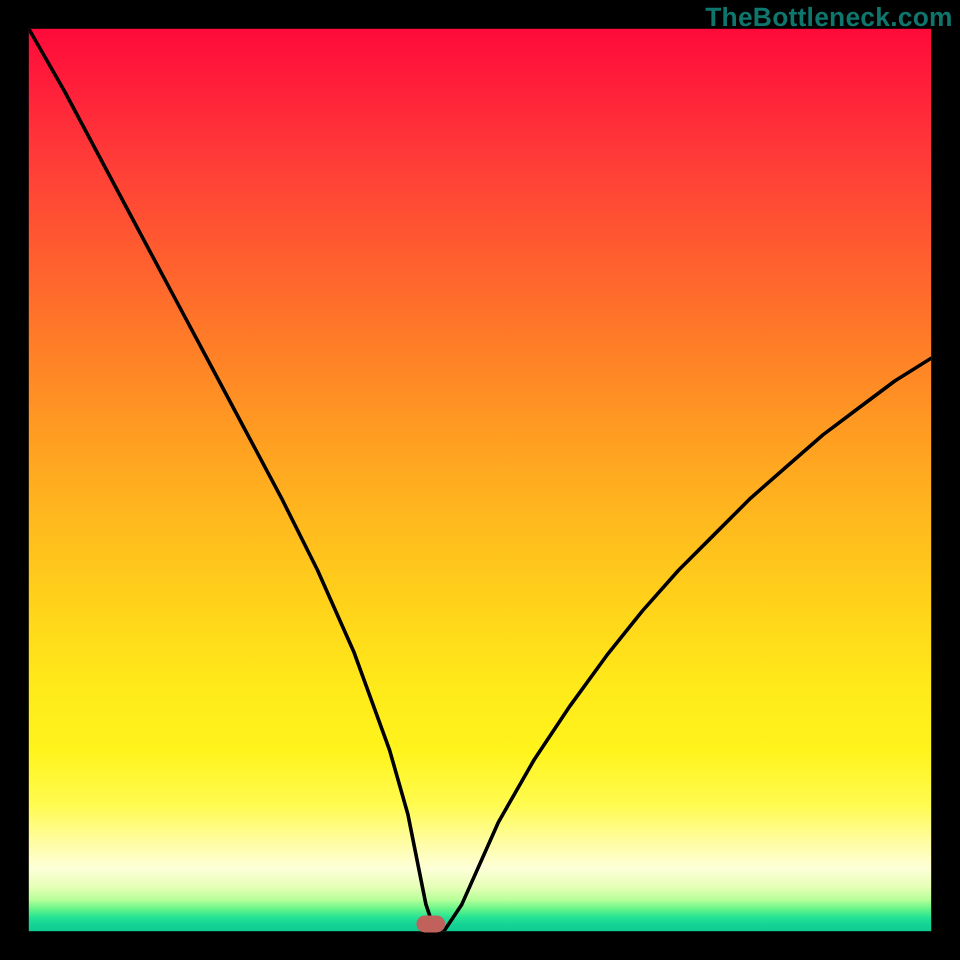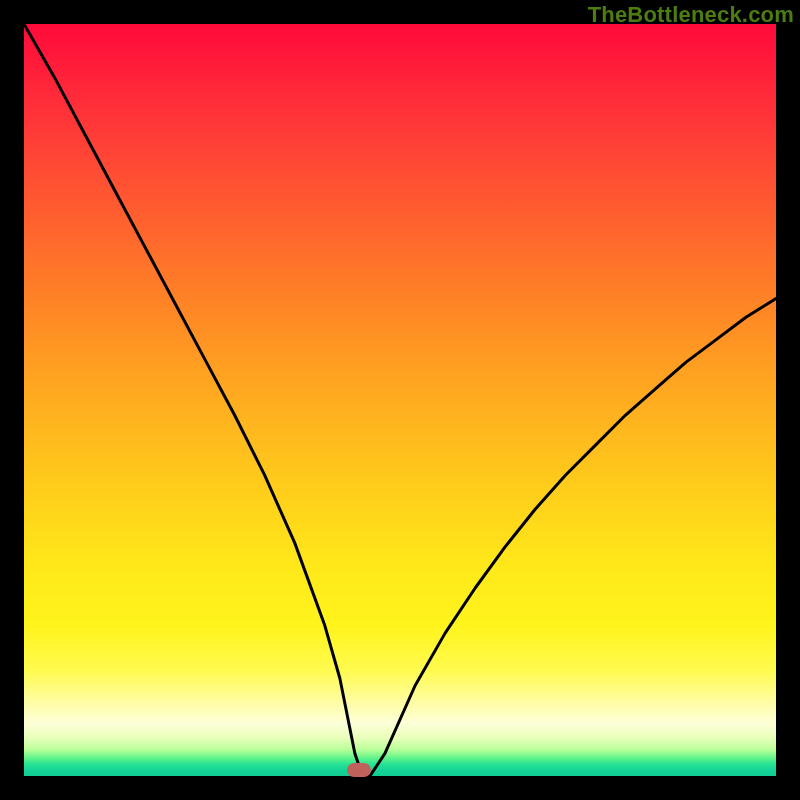--- a/index.html
+++ b/index.html
@@ -62,21 +62,21 @@
     border-radius: 7px;
     background: #c0615c;
     transform: translate(-50%, -50%);
   }
   .watermark {
     position: absolute;
     top: 2px;
     right: 6px;
     font-size: 22px;
     font-weight: 600;
-    color: #4d7c0f;
+    color: #0f766e;
     letter-spacing: 0.2px;
     user-select: none;
   }
 </style>
 </head>
 <body>
 
 <div class="frame">
   <div class="plot-area">
     <svg class="curve-svg" viewBox="0 0 752 752" preserveAspectRatio="none">

